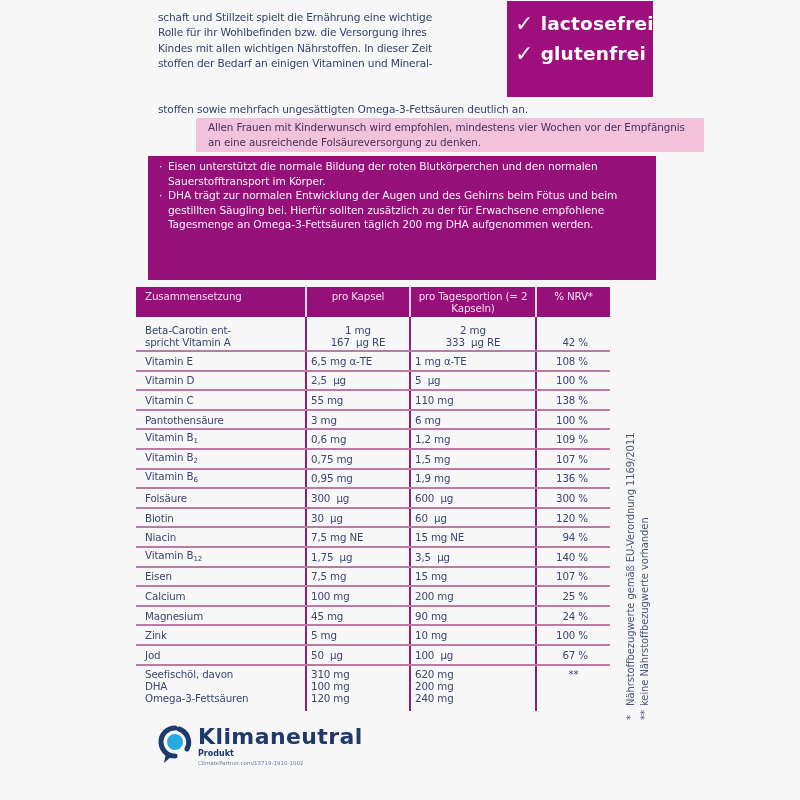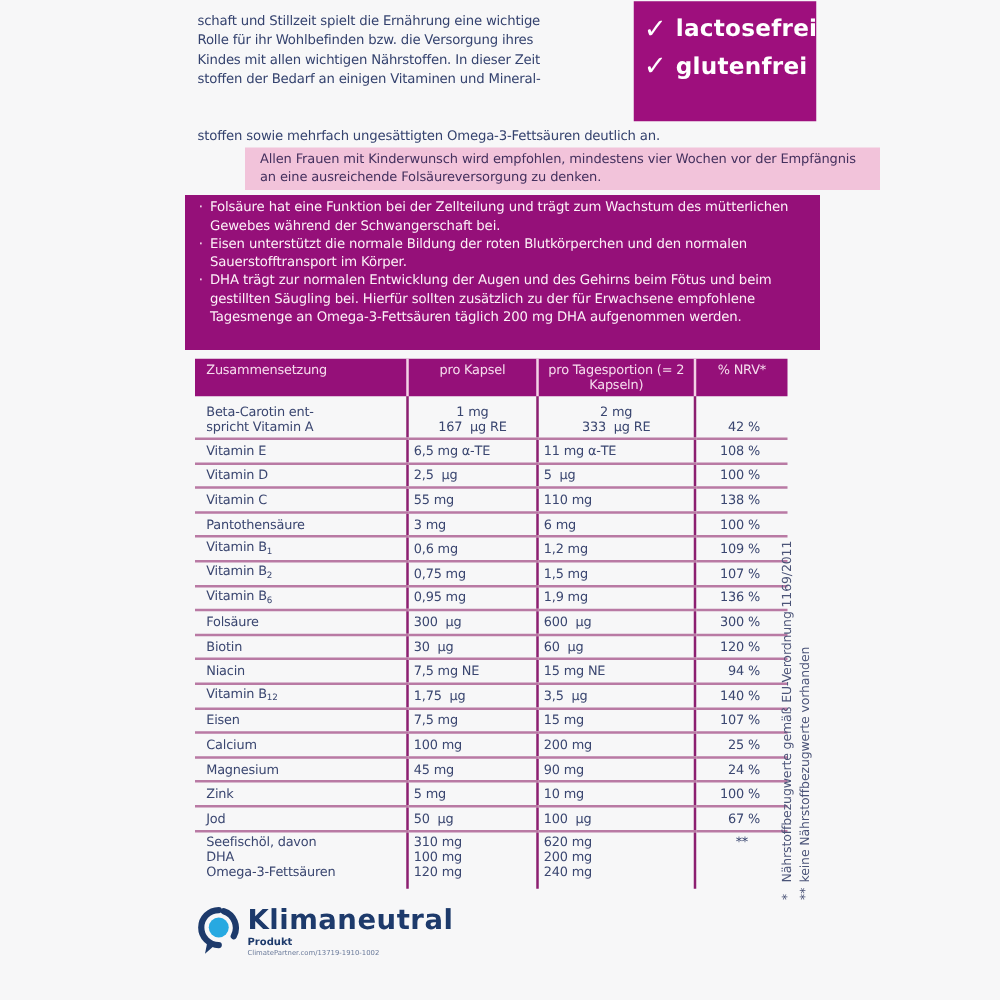--- a/index.html
+++ b/index.html
@@ -26,21 +26,21 @@
     }
     .purple-box {
       position: absolute; left: 148px; top: 156px; width: 508px; height: 124px;
       background: #951079; box-sizing: border-box; padding: 3px 12px 0 12px;
       font-size: 10.6px; line-height: 14.6px; color: #fdf1f8; letter-spacing: -0.1px;
     }
     .purple-box ul { margin: 0; padding: 0; list-style: none; }
     .purple-box li { position: relative; padding-left: 8px; }
     .purple-box li::before { content: "·"; position: absolute; left: -1px; top: 0; }
     table.nutr {
-      position: absolute; left: 156px; top: 287px; width: 474px;
+      position: absolute; left: 136px; top: 287px; width: 474px;
       border-collapse: collapse; font-size: 10.3px; color: #3a4670; letter-spacing: -0.15px;
     }
     table.nutr th {
       background: #951079; color: #f6dced; font-weight: normal; text-align: center;
       vertical-align: top; line-height: 12px; padding: 3px 4px; height: 30px; box-sizing: border-box;
       border-left: 2px solid #f3d2e6;
     }
     table.nutr th:first-child { text-align: left; padding-left: 9px; border-left: none; }
     table.nutr td {
       height: 19.6px; padding: 0 4px; line-height: 12px; border-bottom: 2px solid #b97aa4;
@@ -84,21 +84,20 @@
   <div class="badge-line">
     <span class="check">✓</span>
     <span>glutenfrei</span>
   </div>
 </div>
 
 <div class="pink-note">Allen Frauen mit Kinderwunsch wird empfohlen, mindestens vier Wochen vor der Empfängnis an eine ausreichende Folsäureversorgung zu denken.</div>
 
 <div class="purple-box">
   <ul>
-    <li>Folsäure hat eine Funktion bei der Zellteilung und trägt zum Wachstum des mütterlichen Gewebes während der Schwangerschaft bei.</li>
     <li>Eisen unterstützt die normale Bildung der roten Blutkörperchen und den normalen Sauerstofftransport im Körper.</li>
     <li>DHA trägt zur normalen Entwicklung der Augen und des Gehirns beim Fötus und beim gestillten Säugling bei. Hierfür sollten zusätzlich zu der für Erwachsene empfohlene Tagesmenge an Omega-3-Fettsäuren täglich 200 mg DHA aufgenommen werden.</li>
   </ul>
 </div>
 
 <table class="nutr">
   <colgroup>
       <col class="col1">
       <col class="col2">
       <col class="col3">
@@ -121,21 +120,21 @@
           <span class="ml">Beta-Carotin ent-</span>
           <span class="ml">spricht Vitamin A</span>
         </td>
       <td class="num" style="text-align:center;padding-right:4px"><span class="ml">1 mg</span><span class="ml">167  µg RE</span></td>
       <td class="num" style="text-align:center;padding-right:4px"><span class="ml">2 mg</span><span class="ml">333  µg RE</span></td>
       <td class="pct">42 %</td>
     </tr>
     <tr>
         <td>Vitamin E</td>
         <td class="num">6,5 mg α-TE</td>
-        <td class="num">11 mg α-TE</td>
+        <td class="num">1 mg α-TE</td>
         <td class="pct">108 %</td>
       </tr>
     <tr>
         <td>Vitamin D</td>
         <td class="num">2,5  µg</td>
         <td class="num">5  µg</td>
         <td class="pct">100 %</td>
       </tr>
     <tr>
         <td>Vitamin C</td>

